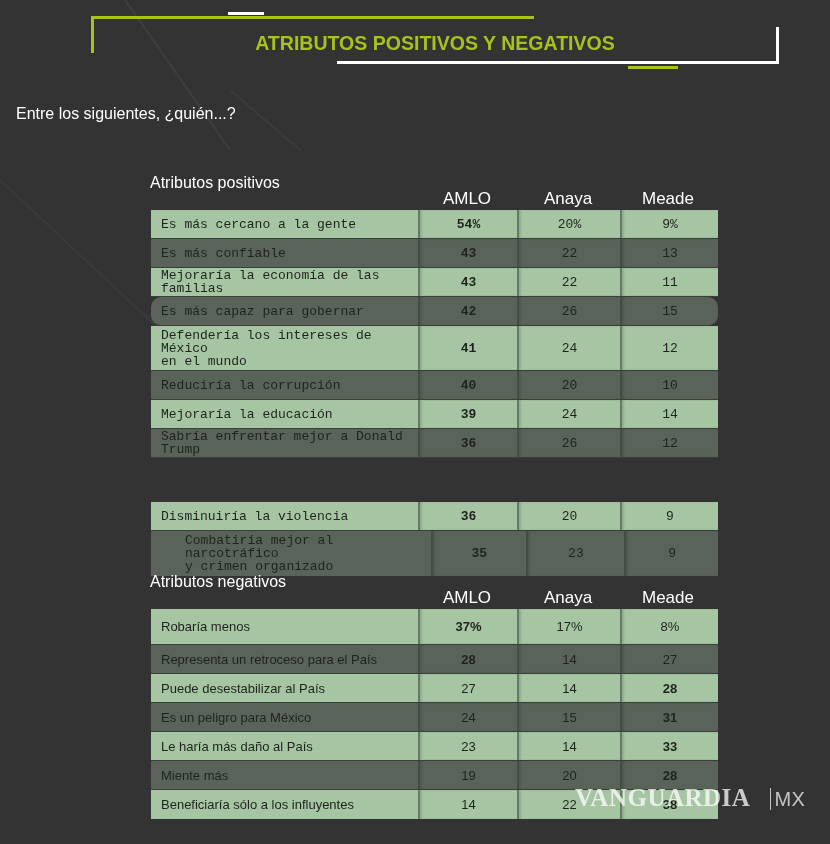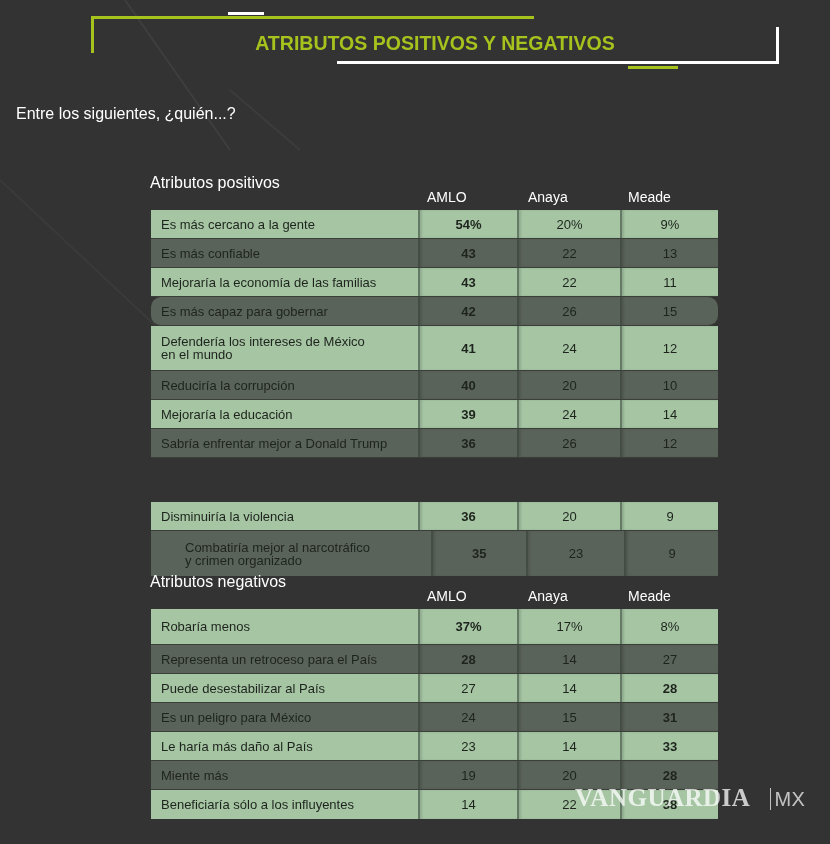--- a/index.html
+++ b/index.html
@@ -25,21 +25,21 @@
     .line { position: absolute; }
     .subtitle {
       position: absolute; left: 16px; top: 105px;
       font-size: 16px; color: #ffffff;
     }
     .section-title {
       position: absolute; left: 150px;
       font-size: 16px; color: #ffffff;
     }
     .col-head {
-      position: absolute; font-size: 14px; color: #ffffff; width: 80px;
+      position: absolute; font-size: 17px; color: #ffffff; text-align: center; width: 80px;
     }
     .table {
       position: absolute; left: 151px; width: 567px;
     }
     .row {
       display: flex; position: relative;
       border-bottom: 1px solid #3a3f39;
     }
     .row.light { background: #a5c5a3; }
     .row.dark { background: #5a6359; }
@@ -81,21 +81,21 @@
 <div class="line" style="left:337px;top:61px;width:442px;height:3px;background:#ffffff;"></div>
 <div class="line" style="left:628px;top:66px;width:50px;height:3px;background:#a6c21d;"></div>
 
 <div class="subtitle">Entre los siguientes, ¿quién...?</div>
 
 <div class="section-title" style="top:174px;">Atributos positivos</div>
 <div class="col-head" style="left:427px;top:189px;">AMLO</div>
 <div class="col-head" style="left:528px;top:189px;">Anaya</div>
 <div class="col-head" style="left:628px;top:189px;">Meade</div>
 
-<div class="table" style="top:210px;">
+<div class="table" style="top:210px;font-family:Liberation Mono, monospace;">
   <div class="row light" style="height:29px;">
     <div class="cell label">Es más cercano a la gente</div>
     <div class="cell num c1 bold">54%</div>
     <div class="cell num c2">20%</div>
     <div class="cell num c3">9%</div>
   </div>
   <div class="row dark" style="height:29px;">
     <div class="cell label">Es más confiable</div>
     <div class="cell num c1 bold">43</div>
     <div class="cell num c2">22</div>

